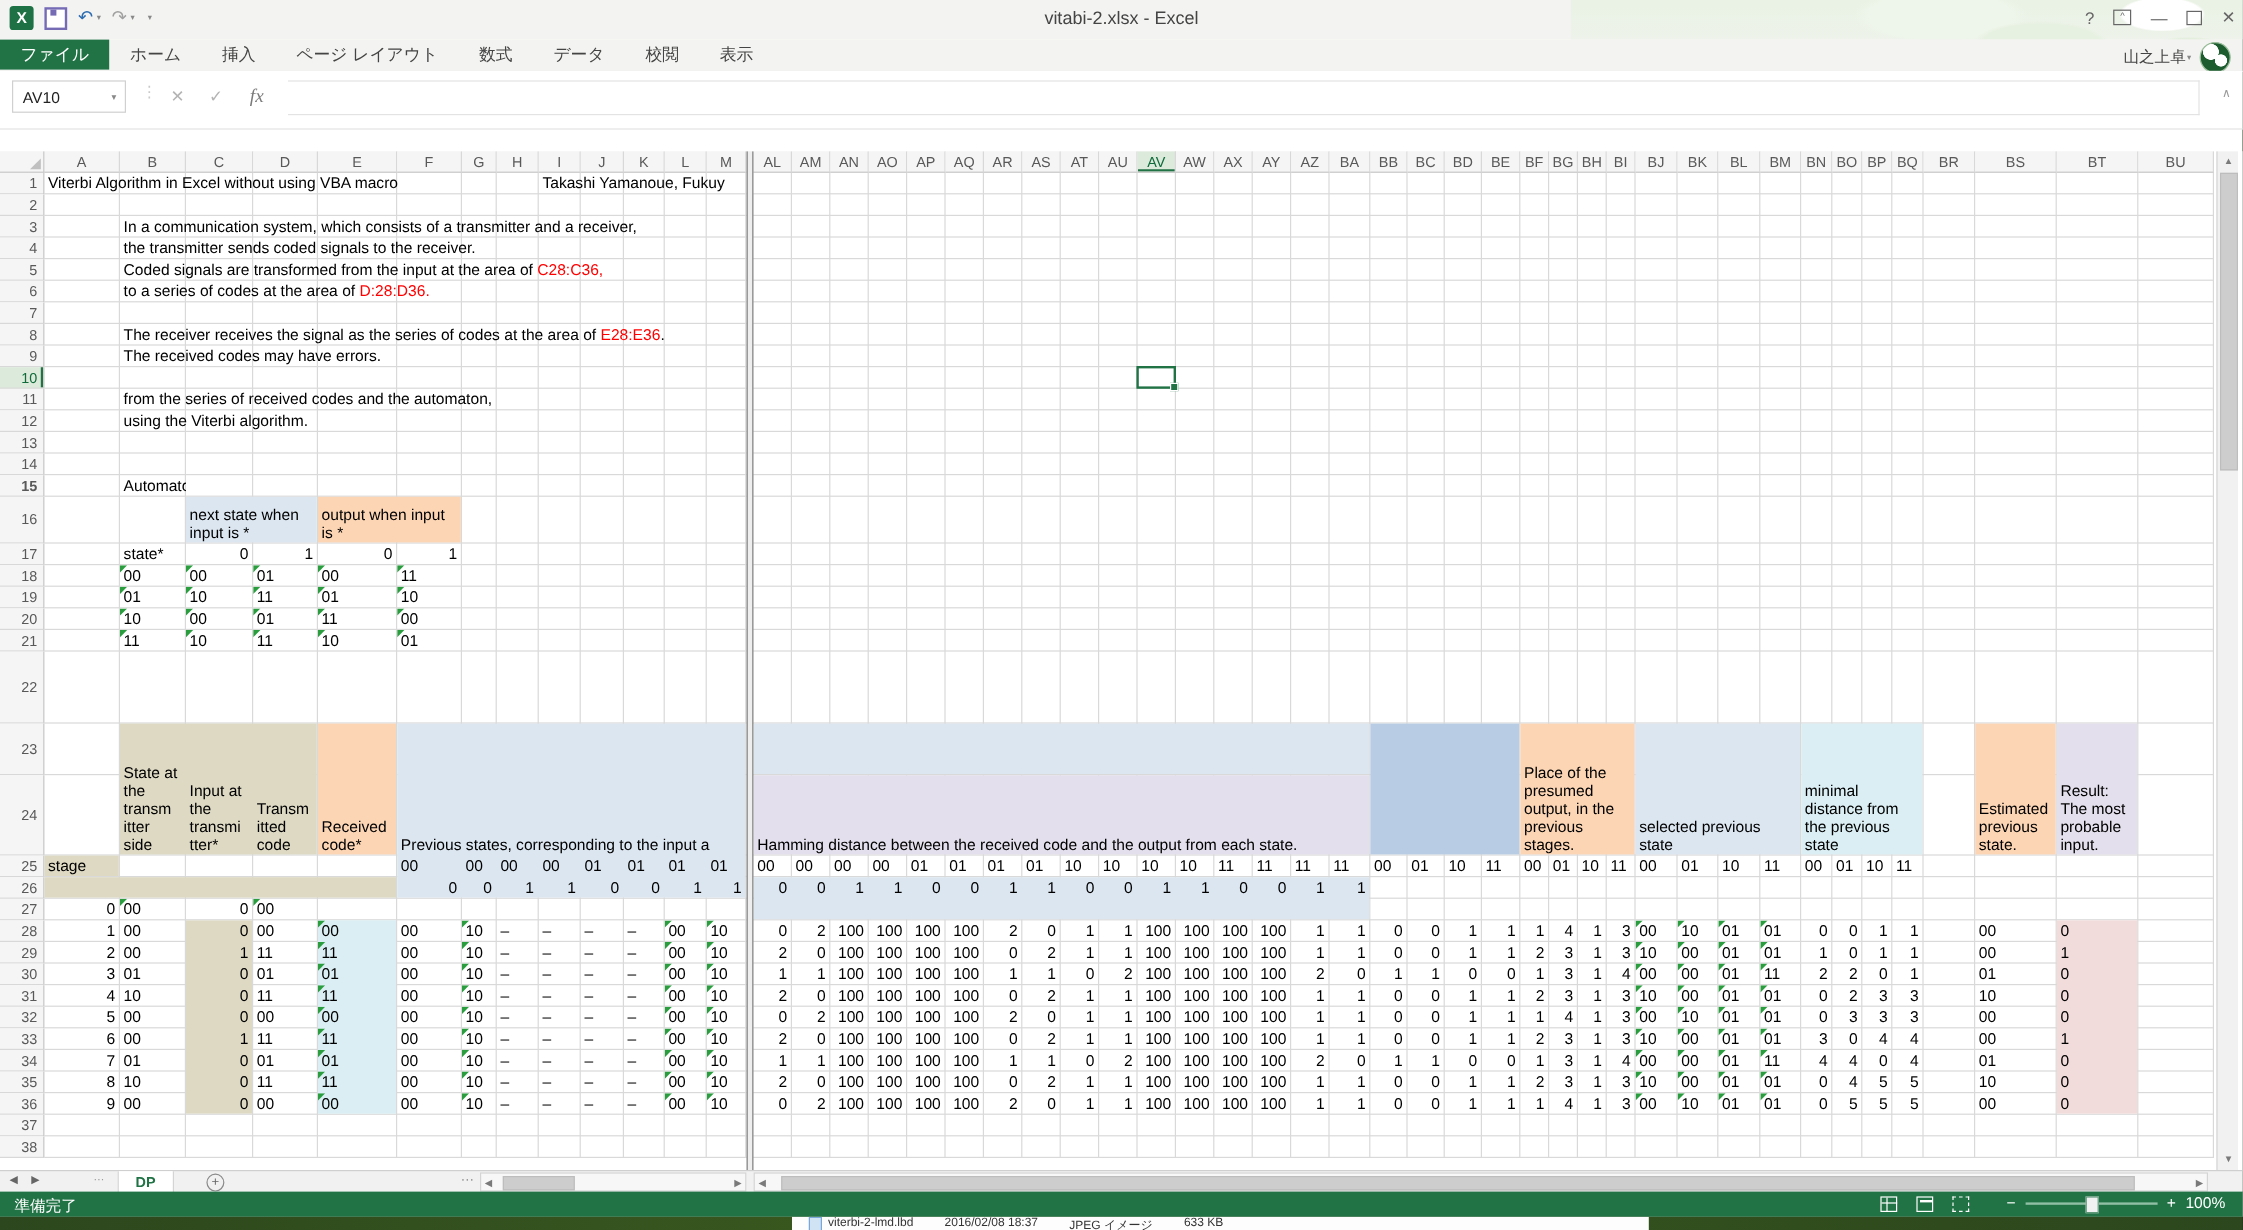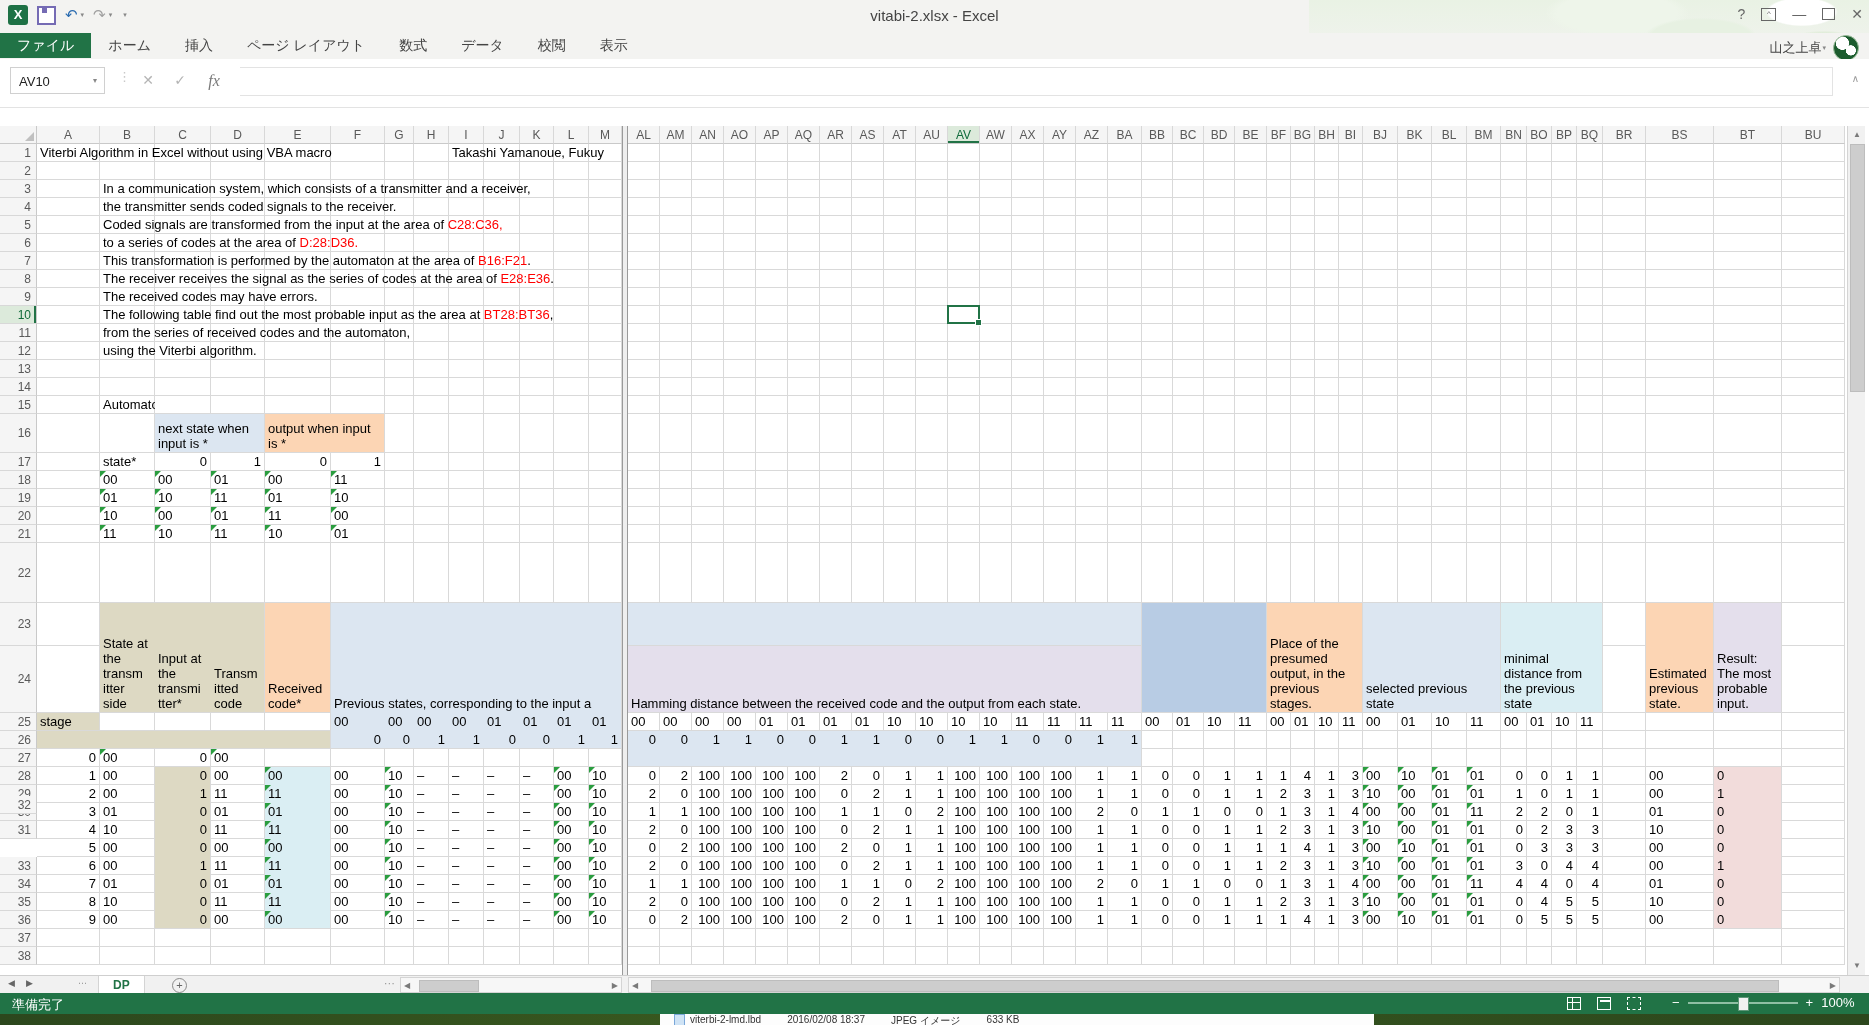--- a/index.html
+++ b/index.html
@@ -319,38 +319,38 @@
         <div class="rowhdr" style="top: 90px; height: 18px; line-height: 18px; font-size: 12px;">5</div>
         <div class="rowhdr" style="top: 108px; height: 18px; line-height: 18px; font-size: 12px;">6</div>
         <div class="rowhdr" style="top: 126px; height: 18px; line-height: 18px; font-size: 12px;">7</div>
         <div class="rowhdr" style="top: 144px; height: 18px; line-height: 18px; font-size: 12px;">8</div>
         <div class="rowhdr" style="top: 162px; height: 18px; line-height: 18px; font-size: 12px;">9</div>
         <div class="rowhdr hlr" style="top: 180px; height: 18px; line-height: 18px; font-size: 12px;">10</div>
         <div class="rowhdr" style="top: 198px; height: 18px; line-height: 18px; font-size: 12px;">11</div>
         <div class="rowhdr" style="top: 216px; height: 18px; line-height: 18px; font-size: 12px;">12</div>
         <div class="rowhdr" style="top: 234px; height: 18px; line-height: 18px; font-size: 12px;">13</div>
         <div class="rowhdr" style="top: 252px; height: 18px; line-height: 18px; font-size: 12px;">14</div>
-        <div class="rowhdr" style="top: 270px; height: 18px; line-height: 18px; font-size: 12px;">15</div>
+        <div class="rowhdr" style="top: 270px; height: 18px; line-height: 18px; font-size: 12px; font-weight: bold;">15</div>
         <div class="rowhdr" style="top: 288px; height: 39px; line-height: 39px; font-size: 12px;">16</div>
         <div class="rowhdr" style="top: 327px; height: 18px; line-height: 18px; font-size: 12px;">17</div>
         <div class="rowhdr" style="top: 345px; height: 18px; line-height: 18px; font-size: 12px;">18</div>
         <div class="rowhdr" style="top: 363px; height: 18px; line-height: 18px; font-size: 12px;">19</div>
         <div class="rowhdr" style="top: 381px; height: 18px; line-height: 18px; font-size: 12px;">20</div>
         <div class="rowhdr" style="top: 399px; height: 18px; line-height: 18px; font-size: 12px;">21</div>
         <div class="rowhdr" style="top: 417px; height: 60px; line-height: 60px; font-size: 12px;">22</div>
         <div class="rowhdr" style="top: 477px; height: 43px; line-height: 43px; font-size: 12px;">23</div>
         <div class="rowhdr" style="top: 520px; height: 67px; line-height: 67px; font-size: 12px;">24</div>
         <div class="rowhdr" style="top: 587px; height: 18px; line-height: 18px; font-size: 12px;">25</div>
         <div class="rowhdr" style="top: 605px; height: 18px; line-height: 18px; font-size: 12px;">26</div>
         <div class="rowhdr" style="top: 623px; height: 18px; line-height: 18px; font-size: 12px;">27</div>
         <div class="rowhdr" style="top: 641px; height: 18px; line-height: 18px; font-size: 12px;">28</div>
         <div class="rowhdr" style="top: 659px; height: 18px; line-height: 18px; font-size: 12px;">29</div>
         <div class="rowhdr" style="top: 677px; height: 18px; line-height: 18px; font-size: 12px;">30</div>
         <div class="rowhdr" style="top: 695px; height: 18px; line-height: 18px; font-size: 12px;">31</div>
-        <div class="rowhdr" style="top: 670px; height: 18px; line-height: 18px; font-size: 12px; text-align: right;">32</div>
+        <div class="rowhdr" style="top: 713px; height: 18px; line-height: 18px; font-size: 12px; text-align: right;">32</div>
         <div class="rowhdr" style="top: 731px; height: 18px; line-height: 18px; font-size: 12px;">33</div>
         <div class="rowhdr" style="top: 749px; height: 18px; line-height: 18px; font-size: 12px;">34</div>
         <div class="rowhdr" style="top: 767px; height: 18px; line-height: 18px; font-size: 12px;">35</div>
         <div class="rowhdr" style="top: 785px; height: 18px; line-height: 18px; font-size: 12px;">36</div>
         <div class="rowhdr" style="top: 803px; height: 18px; line-height: 18px; font-size: 12px;">37</div>
         <div class="rowhdr" style="top: 821px; height: 18px; line-height: 18px; font-size: 12px;">38</div>
         <div id="selectall"></div>
         <div class="cell" style="left: 100px; top: 270px; width: 55px; height: 18px; line-height: 18px;">Automaton*</div>
         <div class="mcell" style="left: 155px; top: 288px; width: 109px; height: 38px;">
           <span>next state when input is *</span>
@@ -904,24 +904,22 @@
         <div class="cell r" style="left: 1577px; top: 785px; width: 26px; height: 18px; line-height: 18px;">5</div>
         <div class="cell" style="left: 1646px; top: 785px; width: 68px; height: 18px; line-height: 18px;">00</div>
         <div class="cell" style="left: 1714px; top: 785px; width: 68px; height: 18px; line-height: 18px;">0</div>
         <div style="position: absolute; left: 0px; top: 0px; width: 622px; height: 839px; overflow: hidden;">
           <div class="flow" style="left: 40px; top: 18px; line-height: 18px;"><span>Viterbi Algorithm in Excel without using VBA macro</span></div>
           <div class="flow" style="left: 452px; top: 18px; line-height: 18px;"><span>Takashi Yamanoue, Fukuy</span></div>
           <div class="flow" style="left: 103px; top: 54px; line-height: 18px;"><span>In a communication system, which consists of a transmitter and a receiver,</span></div>
           <div class="flow" style="left: 103px; top: 72px; line-height: 18px;"><span>the transmitter sends coded signals to the receiver.</span></div>
           <div class="flow" style="left: 103px; top: 90px; line-height: 18px;"><span>Coded signals are transformed from the input at the area of </span><span class="red">C28:C36,</span></div>
           <div class="flow" style="left: 103px; top: 108px; line-height: 18px;"><span>to a series of codes at the area of </span><span class="red">D:28:D36.</span></div>
-          <div class="flow" style="left: 103px; top: 126px; line-height: 18px;"><span>This transformation is performed by the automaton at the area of </span><span class="red">B16:F21</span><span>.</span></div>
           <div class="flow" style="left: 103px; top: 144px; line-height: 18px;"><span>The receiver receives the signal as the series of codes at the area of </span><span class="red">E28:E36</span><span>.</span></div>
           <div class="flow" style="left: 103px; top: 162px; line-height: 18px;"><span>The received codes may have errors.</span></div>
-          <div class="flow" style="left: 103px; top: 180px; line-height: 18px;"><span>The following table find out the most probable input as the area at </span><span class="red">BT28:BT36</span><span>,</span></div>
           <div class="flow" style="left: 103px; top: 198px; line-height: 18px;"><span>from the series of received codes and the automaton,</span></div>
           <div class="flow" style="left: 103px; top: 216px; line-height: 18px;"><span>using the Viterbi algorithm.</span></div>
         </div>
         <div id="panediv"></div>
         <div style="position: absolute; left: 947px; top: 179px; width: 29px; height: 15px; border: 2px solid rgb(33, 115, 70);"></div>
         <div style="position: absolute; left: 975px; top: 193px; width: 5px; height: 5px; background: rgb(33, 115, 70); border: 1px solid rgb(255, 255, 255);"></div>
         <div id="vscroll">
           <div class="varrow" style="top:0;">▲</div>
           <div id="vthumb"></div>
           <div class="varrow" style="bottom:0;">▼</div>

